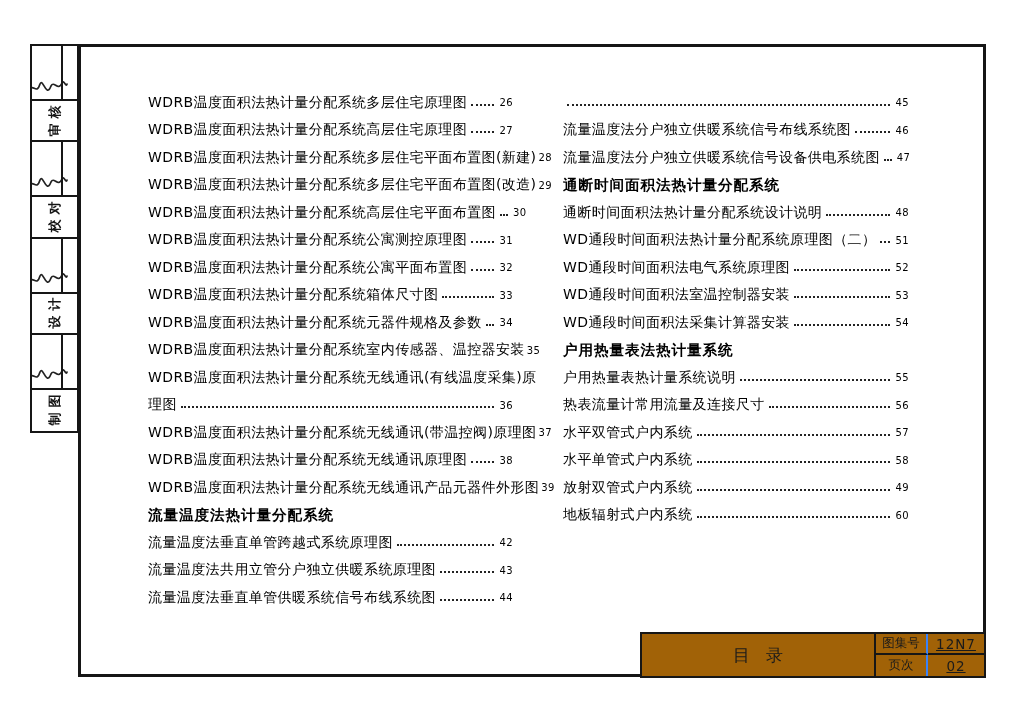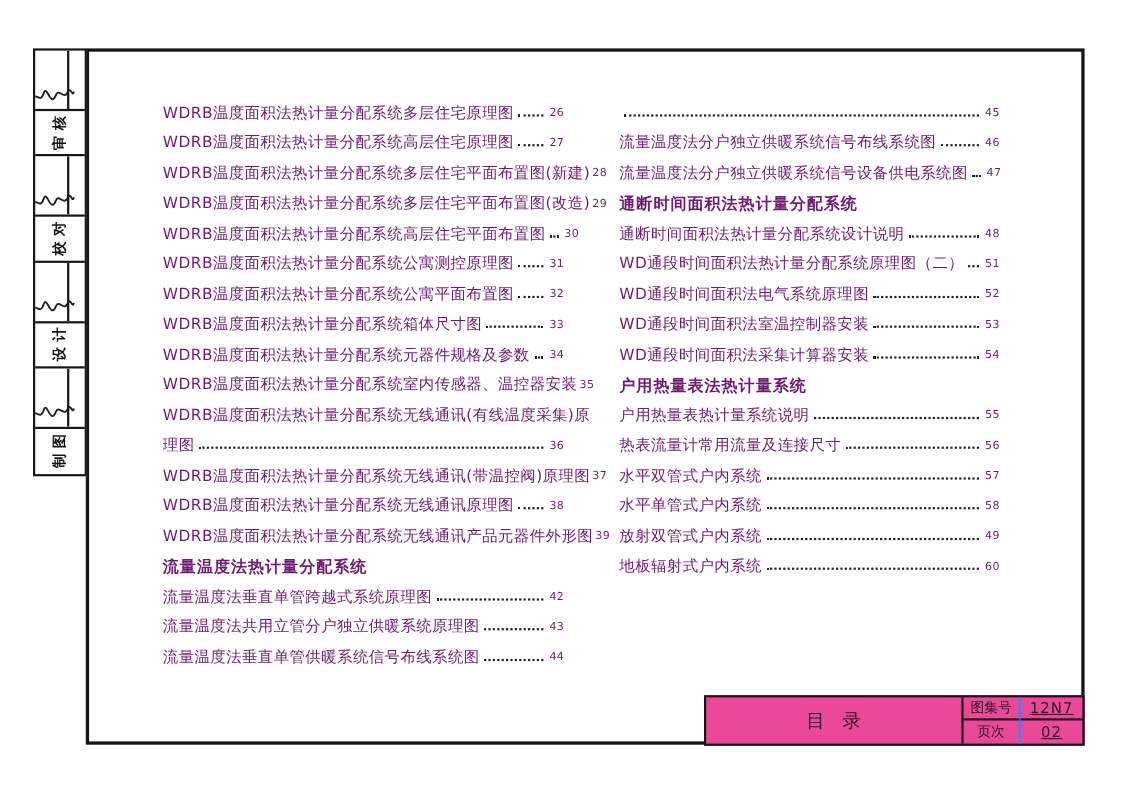--- a/index.html
+++ b/index.html
@@ -35,33 +35,33 @@
     position:absolute;left:2px;top:50%;width:26px;height:44px;
     transform:translateY(-50%) rotate(-90deg);
   }
   .sig-scribble svg{width:44px;height:26px;transform:rotate(90deg) translate(0,-10px);transform-origin:top left;}
   
   .toc-col{position:absolute;top:89px;z-index:2;}
   .col-left{left:148px;width:365px;}
   .col-right{left:563px;width:346px;}
   .row{
     display:flex;align-items:center;height:27.5px;
-    font-size:14px;letter-spacing:0.4px;white-space:nowrap;color:#701a75;
+    font-size:14px;letter-spacing:0.4px;white-space:nowrap;color:#000000;
   }
   .row .t{flex:0 1 auto;}
   .row .dots{
     flex:1 1 auto;min-width:8px;height:0;
     border-bottom:2.6px dotted #232323;margin:0 3px 0 4px;position:relative;top:2px;
   }
   .row .page{margin-left:auto;padding-left:2px;font-size:10px;}
   .row.header .t{font-weight:700;font-size:14.6px;letter-spacing:0.9px;}
   
   .titleblock{
     position:absolute;left:640px;top:632px;width:346px;height:46px;
-    border:2.5px solid #161616;box-sizing:border-box;background:#ec4899;
+    border:2.5px solid #161616;box-sizing:border-box;background:#a16207;
     display:grid;grid-template-columns:1fr 52px 56px;grid-template-rows:1fr 1fr;z-index:3;
   }
   .tb-title{
     grid-row:1/3;display:flex;align-items:center;justify-content:center;
     font-size:17px;letter-spacing:16px;text-indent:16px;border-right:2px solid #161616;
   }
   .tb-cell{display:flex;align-items:center;justify-content:center;box-sizing:border-box;}
   .tb-label{font-size:12.5px;border-right:2px solid #3b82f6;}
   .tb-value{font-size:13.5px;letter-spacing:1px;text-decoration:underline;}
   .tb-r1{border-bottom:2px solid #161616;}

